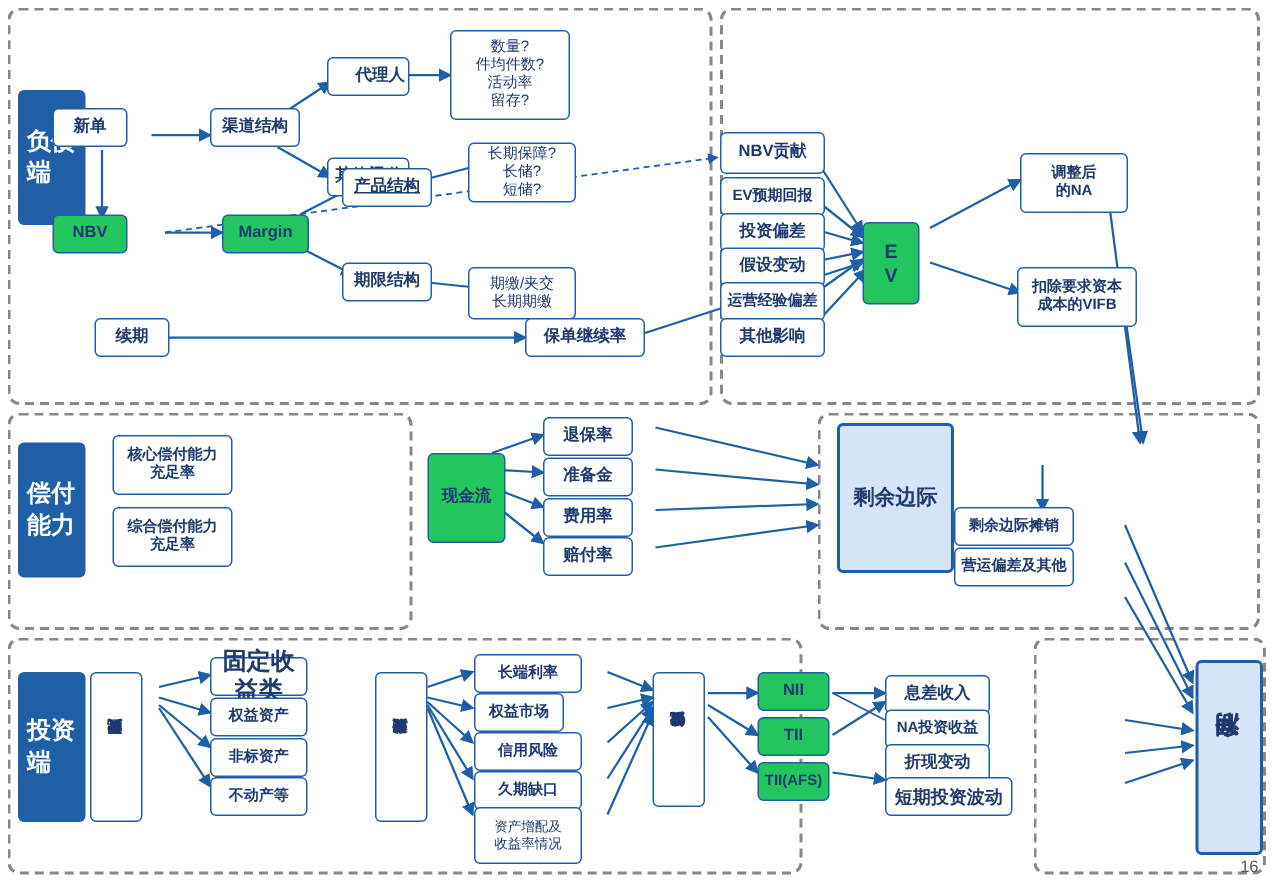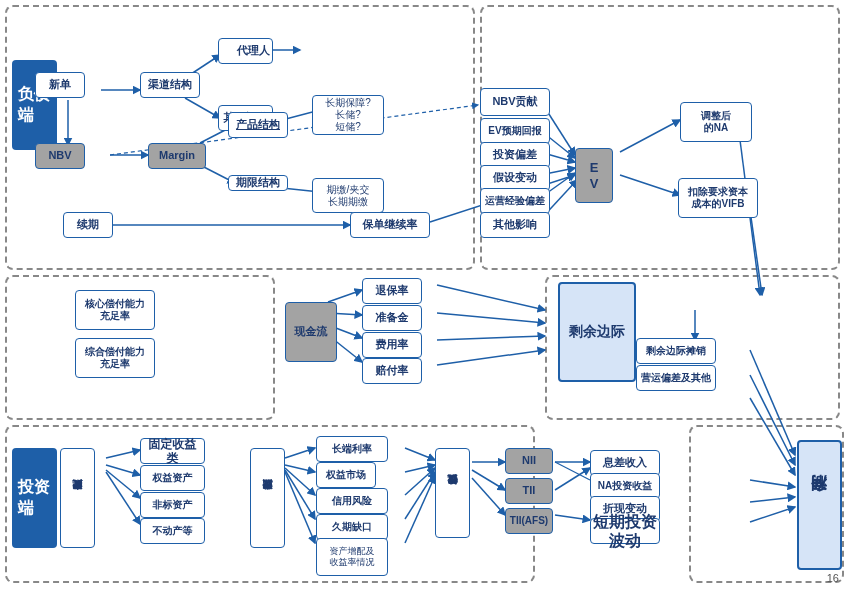--- a/index.html
+++ b/index.html
@@ -81,21 +81,21 @@
       justify-content: center;
       text-align: center;
       font-weight: bold;
       font-size: 11px;
       line-height: 1.2;
       padding: 2px;
       white-space: pre-line;
     }
 
     .box-blue-bg {
-      background: #a3a3a3;
+      background: #22c55e;
       border: 1.5px solid #1e5fa8;
     }
 
     .box-section-label {
       position: absolute;
       background: #1e5fa8;
       color: #fff;
       font-size: 15px;
       font-weight: bold;
       writing-mode: horizontal-tb;
@@ -267,20 +267,23 @@
     <line x1="405" y1="472" x2="435" y2="465" stroke="#1e5fa8" stroke-width="1.5" marker-end="url(#arrowhead)"></line>
     <line x1="405" y1="495" x2="435" y2="468" stroke="#1e5fa8" stroke-width="1.5" marker-end="url(#arrowhead)"></line>
     <line x1="405" y1="519" x2="435" y2="472" stroke="#1e5fa8" stroke-width="1.5" marker-end="url(#arrowhead)"></line>
     <line x1="405" y1="543" x2="435" y2="476" stroke="#1e5fa8" stroke-width="1.5" marker-end="url(#arrowhead)"></line>
   </svg>
 
   <div class="box-section-label" style="left:12px; top:60px; width:45px; height:90px; font-size:16px;">
     <span>负债端</span>
   </div>
 
+  <div class="box-section-label" style="left:12px; top:295px; width:45px; height:90px; font-size:16px;">
+    <span>偿付能力</span>
+  </div>
 
   <div class="box-section-label" style="left:12px; top:448px; width:45px; height:100px; font-size:16px;">
     <span>投资端</span>
   </div>
 
   <div class="box" style="left:35px; top:72px; width:50px; height:26px;">
     <span>新单</span>
   </div>
 
   <div class="box" style="left:140px; top:72px; width:60px; height:26px;">
@@ -288,40 +291,46 @@
   </div>
 
   <div class="box" style="left:218px; top:38px; width:55px; height:26px;justify-content:flex-end;">
     <span>代理人</span>
   </div>
 
   <div class="box" style="left:218px; top:105px; width:55px; height:26px;">
     <span>其他渠道</span>
   </div>
 
+  <div class="box" style="left:300px; top:20px; width:80px; height:60px; font-size:10px; font-weight:normal;">
+    <span>数量?
+件均件数?
+活动率
+留存?</span>
+  </div>
 
   <div class="box box-blue-bg" style="left:35px; top:143px; width:50px; height:26px;">
     <span>NBV</span>
   </div>
 
   <div class="box box-blue-bg" style="left:148px; top:143px; width:58px; height:26px;">
     <span>Margin</span>
   </div>
 
   <div class="box" style="left:228px; top:112px; width:60px; height:26px;text-decoration:underline;">
     <span>产品结构</span>
   </div>
 
   <div class="box" style="left:312px; top:95px; width:72px; height:40px; font-size:10px; font-weight:normal;">
     <span>长期保障?
 长储?
 短储?</span>
   </div>
 
-  <div class="box" style="left:228px; top:175px; width:60px; height:16px;">
+  <div class="box" style="left:228px; top:175px; width:60px; height:26px;">
     <span>期限结构</span>
   </div>
 
   <div class="box" style="left:312px; top:178px; width:72px; height:35px; font-size:10px; font-weight:normal;">
     <span>期缴/夹交
 长期期缴</span>
   </div>
 
   <div class="box" style="left:63px; top:212px; width:50px; height:26px;">
     <span>续期</span>
@@ -417,21 +426,21 @@
   </div>
 
   <div class="box" style="left:590px; top:473px; width:70px; height:26px; font-size:10px;">
     <span>NA投资收益</span>
   </div>
 
   <div class="box" style="left:590px; top:496px; width:70px; height:26px;">
     <span>折现变动</span>
   </div>
 
-  <div class="box" style="left:590px; top:518px; width:70px; height:26px; font-size:16px;">
+  <div class="box" style="left:590px; top:518px; width:85px; height:26px; font-size:12px;">
     <span>短期投资波动</span>
   </div>
 
   <div class="box box-blue-bg" style="left:505px; top:448px; width:48px; height:26px;">
     <span>NII</span>
   </div>
 
   <div class="box box-blue-bg" style="left:505px; top:478px; width:48px; height:26px;">
     <span>TII</span>
   </div>
@@ -441,21 +450,21 @@
   </div>
 
   <div class="box" style="left:435px; top:448px; width:35px; height:90px; font-size:10px; font-weight:bold;">
     <span class="vertical-label">投资收益情况</span>
   </div>
 
   <div class="box" style="left:60px; top:448px; width:35px; height:100px; font-size:10px; font-weight:bold;">
     <span class="vertical-label">大类资产配置</span>
   </div>
 
-  <div class="box" style="left:140px; top:438px; width:65px; height:26px; font-size:12px;">
+  <div class="box" style="left:140px; top:438px; width:65px; height:26px; font-size:16px;">
     <span>固定收益类</span>
   </div>
 
   <div class="box" style="left:140px; top:465px; width:65px; height:26px; font-size:10px;">
     <span>权益资产</span>
   </div>
 
   <div class="box" style="left:140px; top:492px; width:65px; height:26px; font-size:10px;">
     <span>非标资产</span>
   </div>

